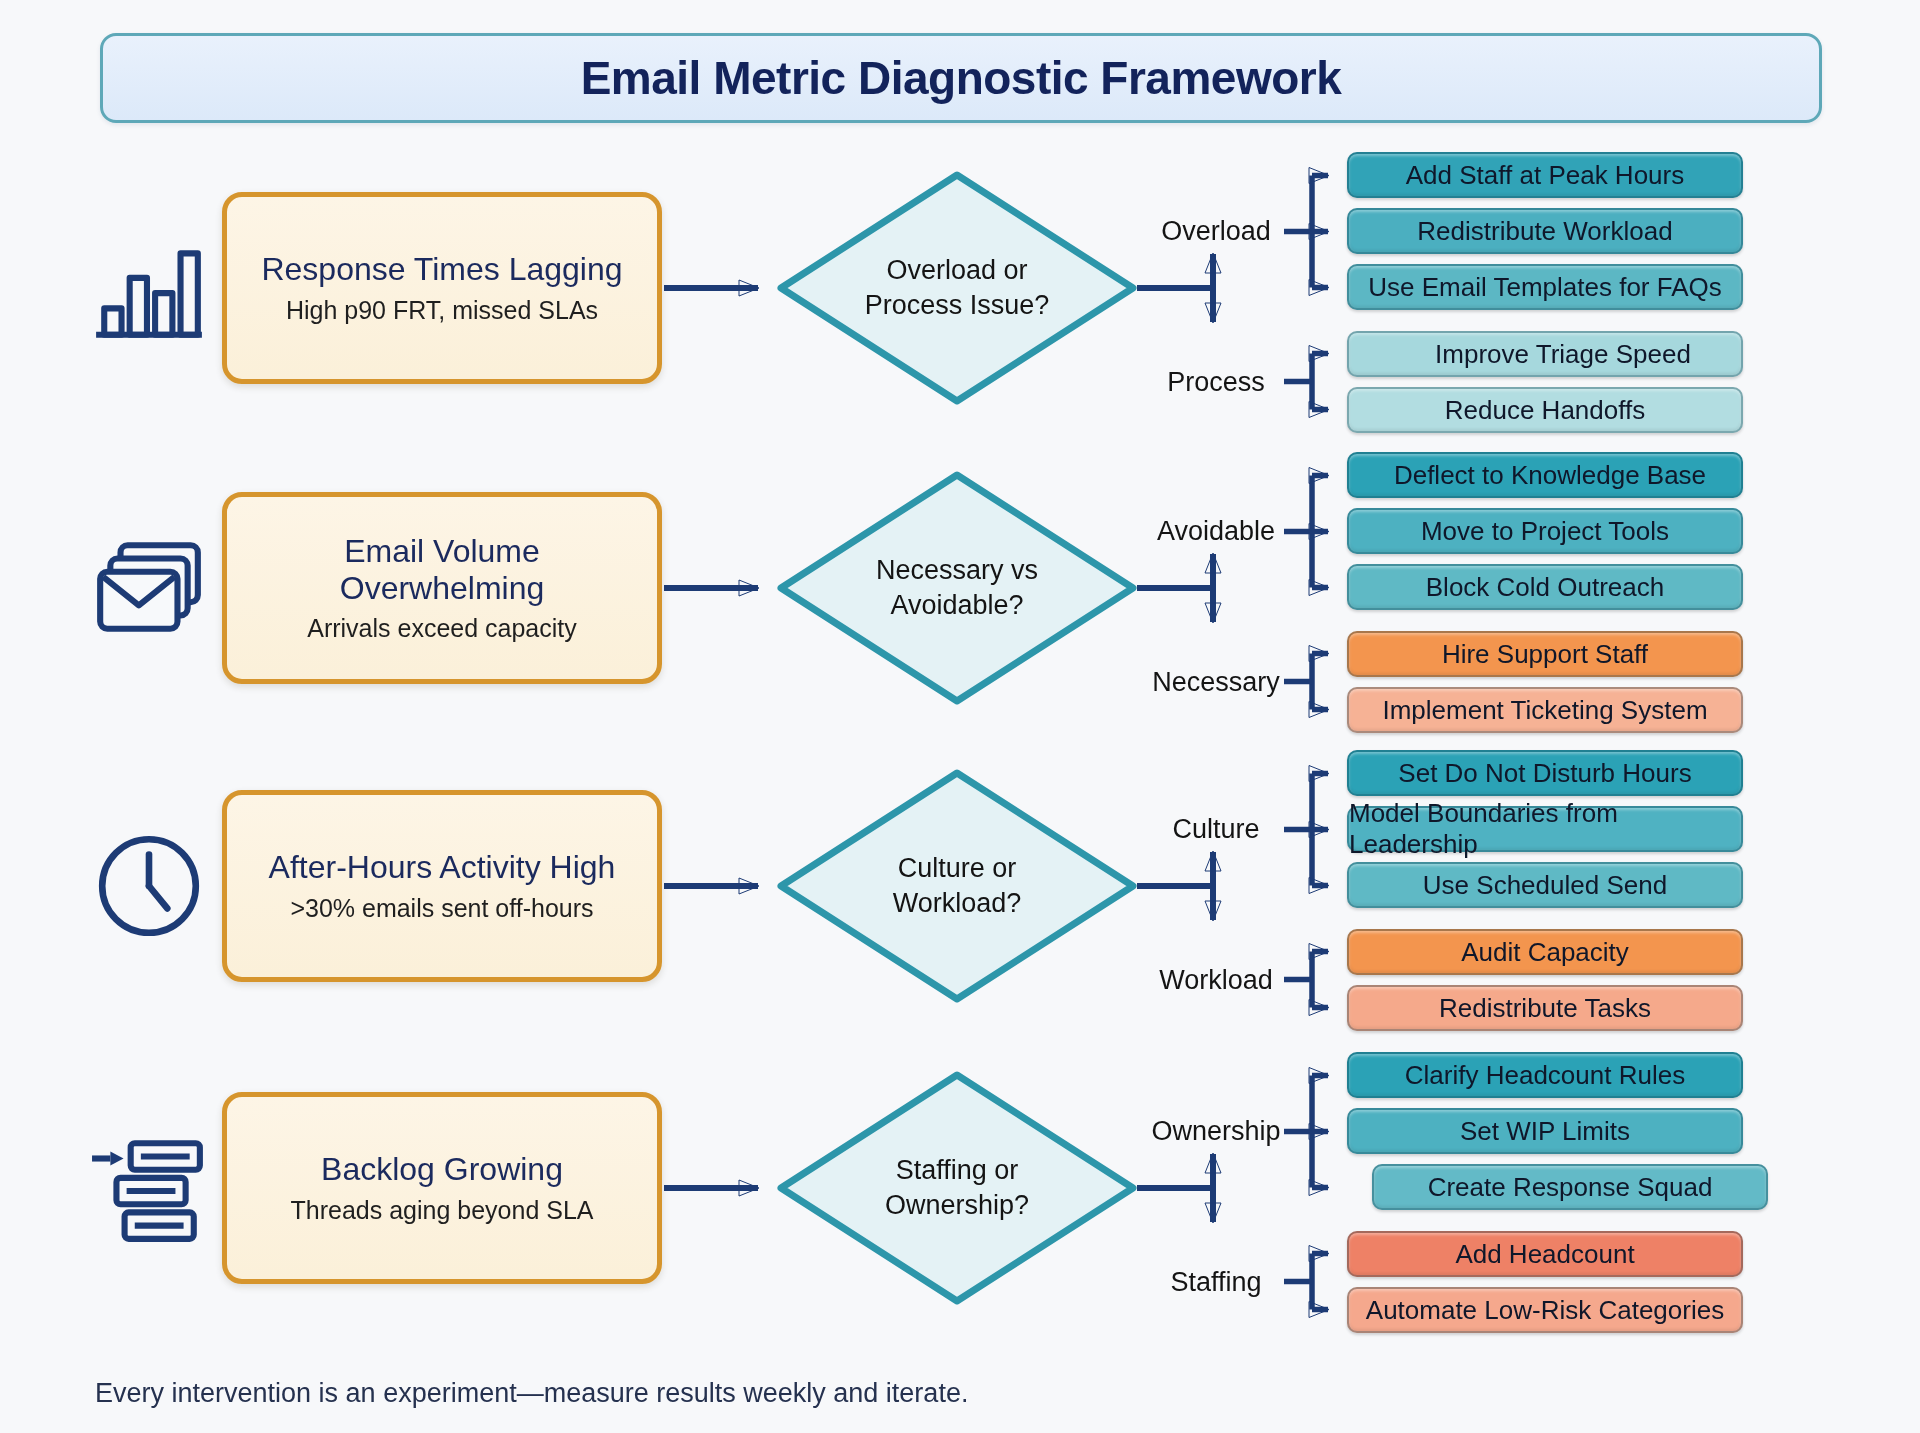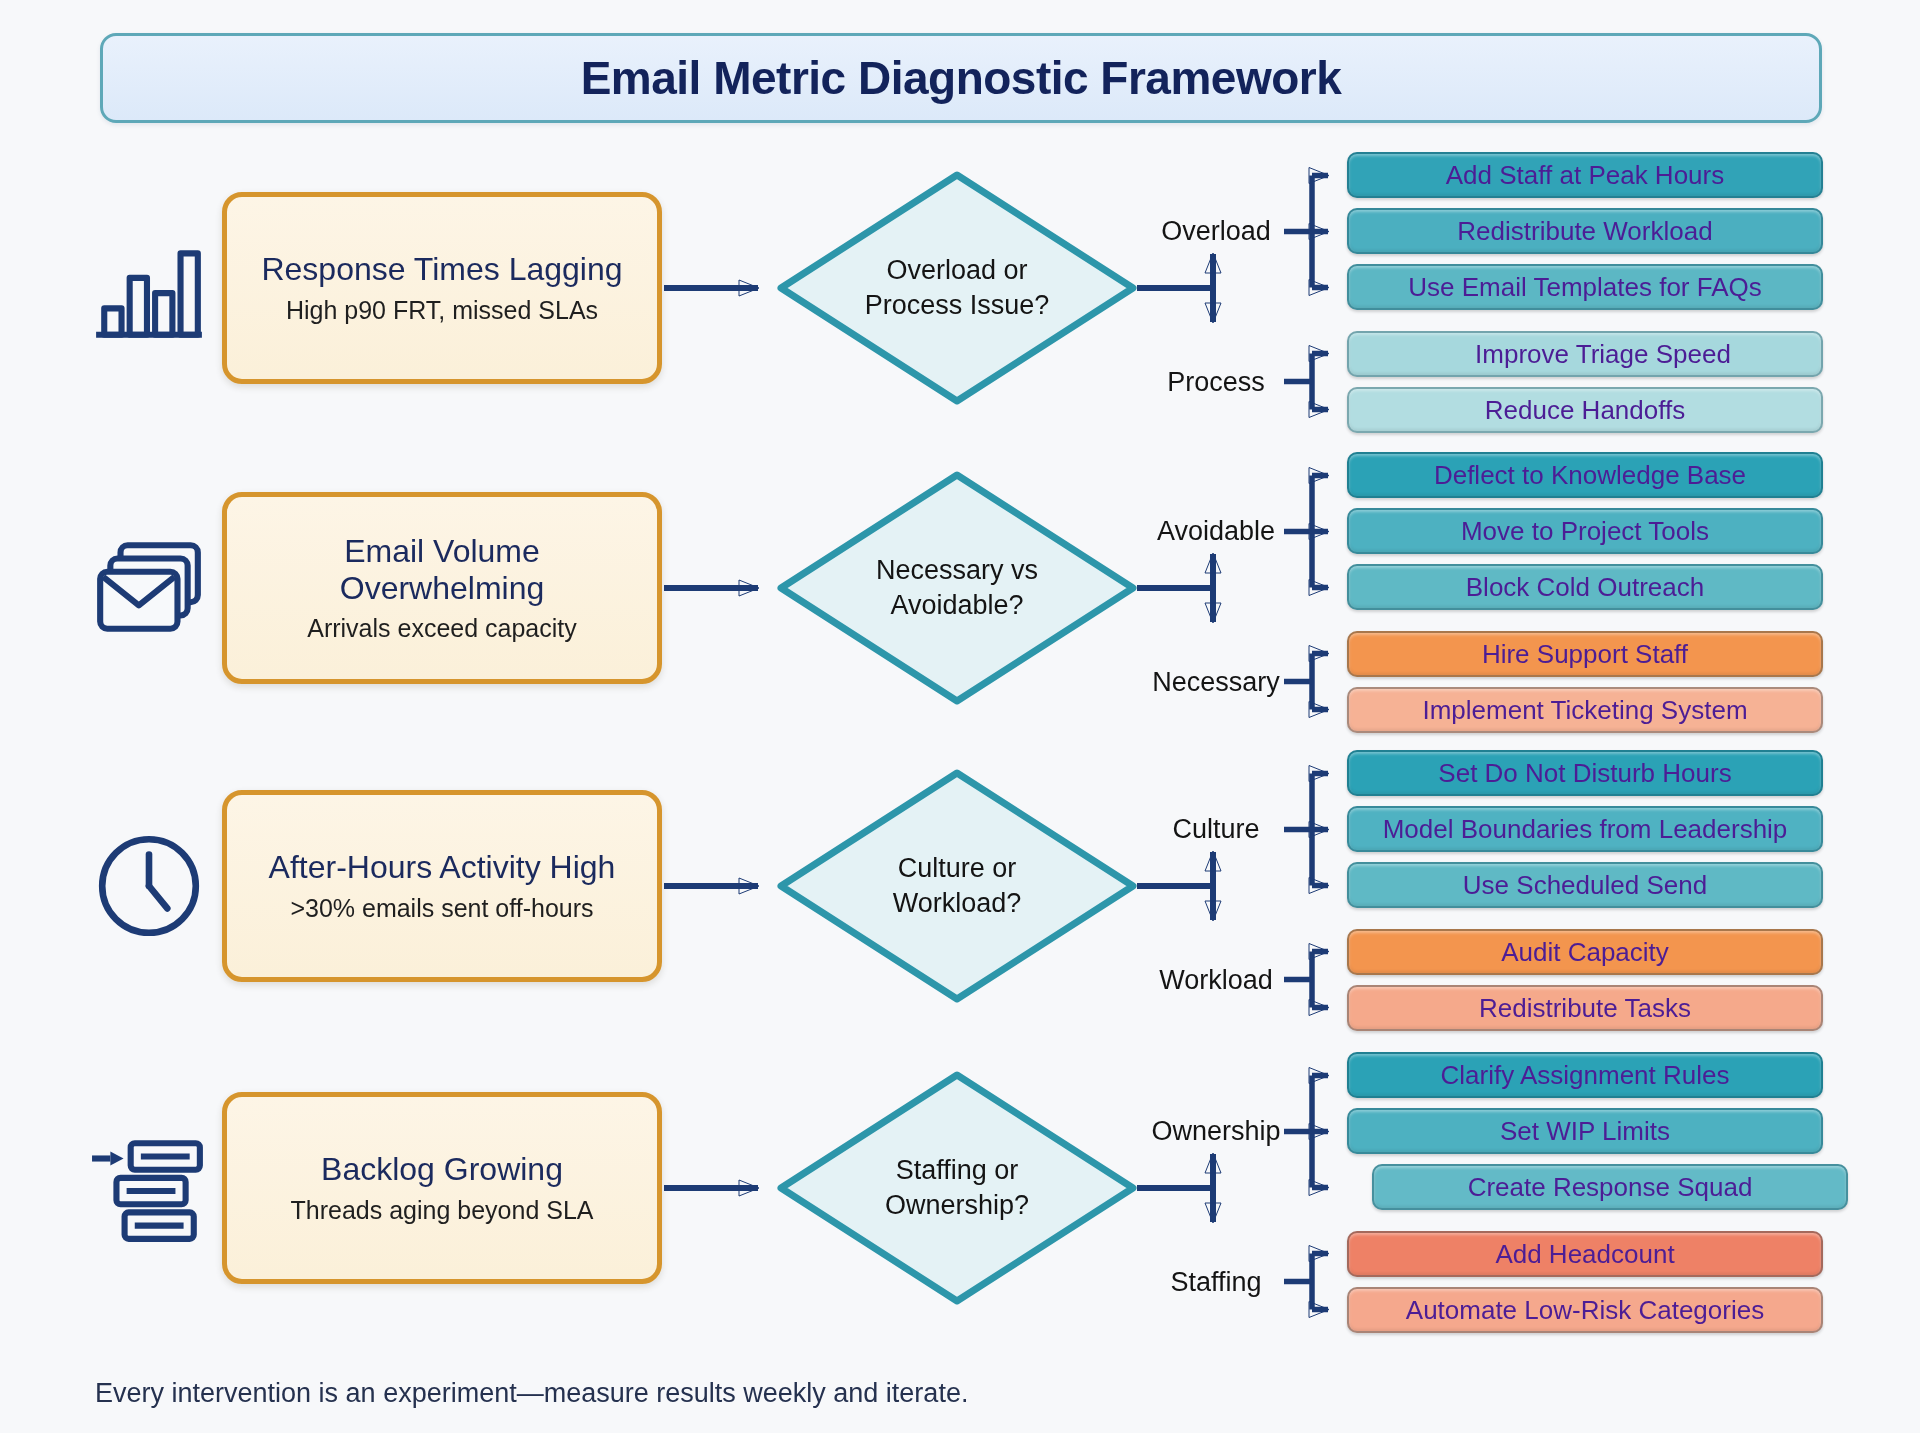--- a/index.html
+++ b/index.html
@@ -36,24 +36,24 @@
     position:absolute;inset:0;display:flex;flex-direction:column;align-items:center;justify-content:center;
     font-size:27px;color:#141414;line-height:1.3;text-align:center;
   }
   .blabel{
     position:absolute;left:1128px;width:176px;text-align:center;
     font-size:27px;color:#141414;height:32px;line-height:32px;
   }
   .blabel.a{top:calc(var(--cy) - 73px);}
   .blabel.b{top:calc(var(--cy) + 78px);}
   .action{
-    position:absolute;left:1347px;width:476px;height:46px;box-sizing:border-box;
+    position:absolute;left:1347px;width:396px;height:46px;box-sizing:border-box;
     border-radius:10px;border:2px solid rgba(10,55,70,.32);
     display:flex;align-items:center;justify-content:center;
-    font-size:26px;font-weight:500;color:#4c1d95;
+    font-size:26px;font-weight:500;color:#0f172a;
     box-shadow:0 2px 3px rgba(0,0,0,.16), inset 0 2px 3px rgba(255,255,255,.35), inset 0 -2px 3px rgba(0,0,0,.07);
   }
   .s0{top:calc(var(--cy) - 136px);}
   .s1{top:calc(var(--cy) - 80px);}
   .s2{top:calc(var(--cy) - 24px);}
   .s3{top:calc(var(--cy) + 43px);}
   .s4{top:calc(var(--cy) + 99px);}
   
   #wires{position:absolute;inset:0;}
   #wires path{stroke:#1d3b75;fill:none;}
@@ -253,21 +253,21 @@
       <svg width="360" height="234" viewBox="0 0 360 234">
         <polygon points="180,4 356,117 180,230 4,117" fill="#e4f2f5" stroke="#2d96aa" stroke-width="7" stroke-linejoin="round"></polygon>
       </svg>
       <div class="d-text">
         <span>Staffing or</span>
         <span>Ownership?</span>
       </div>
     </div>
     <div class="blabel a">Ownership</div>
     <div class="blabel b">Staffing</div>
-    <div class="action s0" style="background-color: rgb(43, 162, 182);">Clarify Assignment Rules</div>
+    <div class="action s0" style="background-color: rgb(43, 162, 182);">Clarify Headcount Rules</div>
     <div class="action s1" style="background-color: rgb(77, 177, 193);">Set WIP Limits</div>
     <div class="action s2" style="background-color: rgb(99, 186, 199); margin-left: 25px;">Create Response Squad</div>
     <div class="action s3" style="background-color: rgb(238, 129, 102);">Add Headcount</div>
     <div class="action s4" style="background-color: rgb(245, 168, 141);">Automate Low-Risk Categories</div>
   </section>
 
   <div class="footer-note">Every intervention is an experiment—measure results weekly and iterate.</div>
 
 </div>
 

